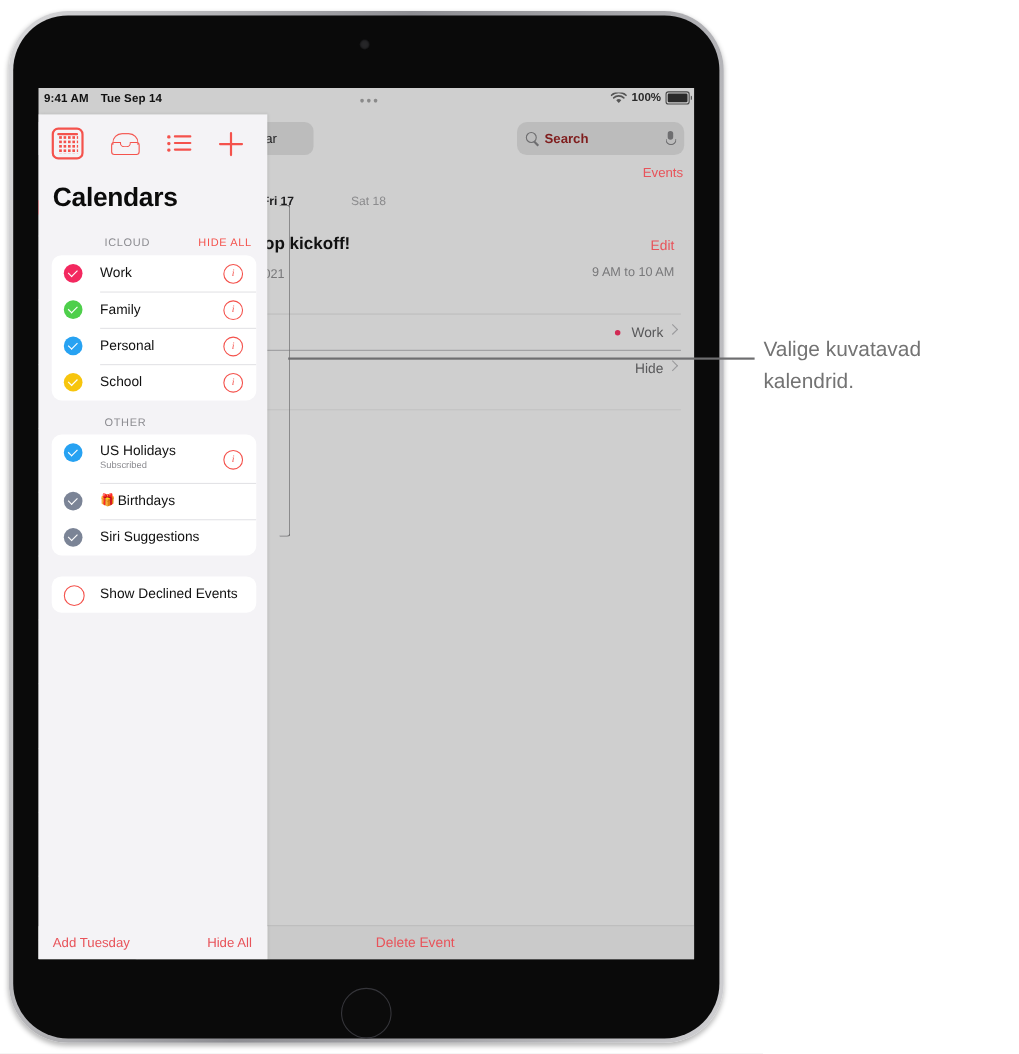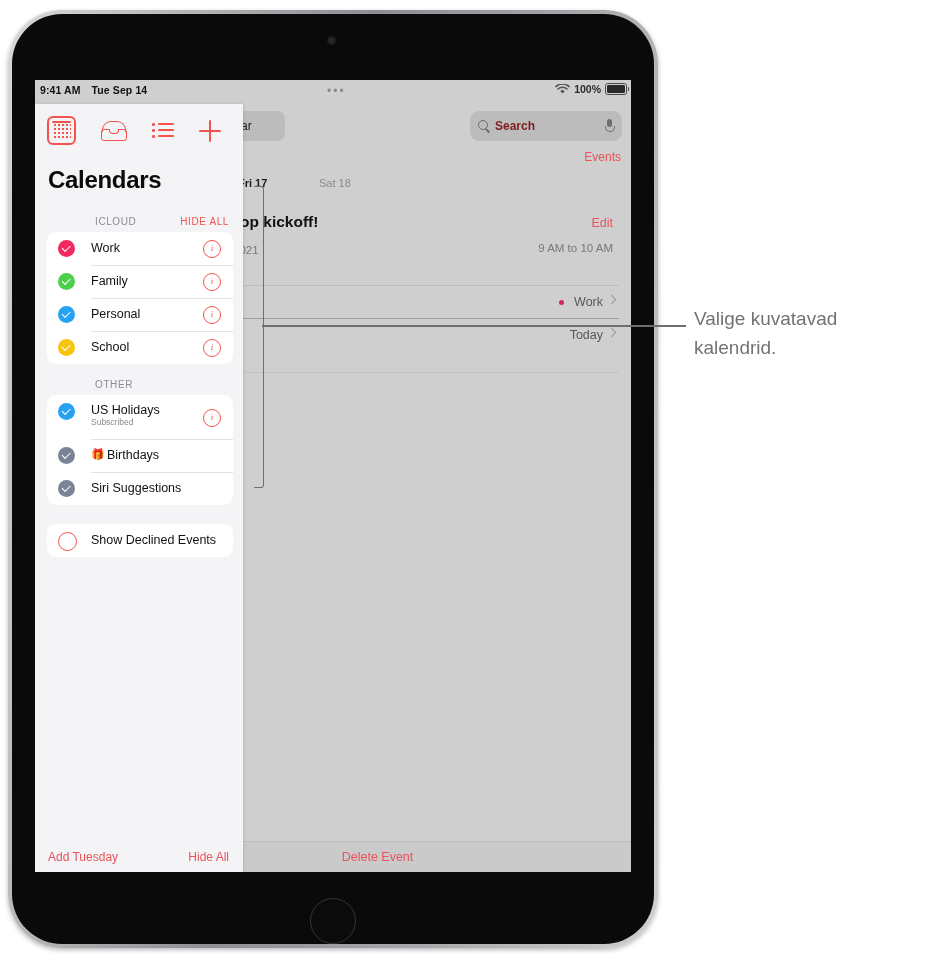--- a/index.html
+++ b/index.html
@@ -225,21 +225,21 @@
         <div id="ev-time">9 AM to 10 AM</div>
 
         <div class="detrow" style="top:84px;">
           <span class="lbl">Calendar</span>
           <span class="cal-dot"></span>
           <span class="val">Work</span>
           <span class="chev"></span>
         </div>
         <div class="detrow thick" style="top:117px;">
           <span class="lbl">Alert</span>
-          <span class="val">Today</span>
+          <span class="val">Hide</span>
           <span class="chev"></span>
         </div>
         <div id="det-bottomline"></div>
       </div>
     </div>
 
     <div id="main-bottom-strip"></div>
     <div id="delete-event">Delete Event</div>
   </div>
 

